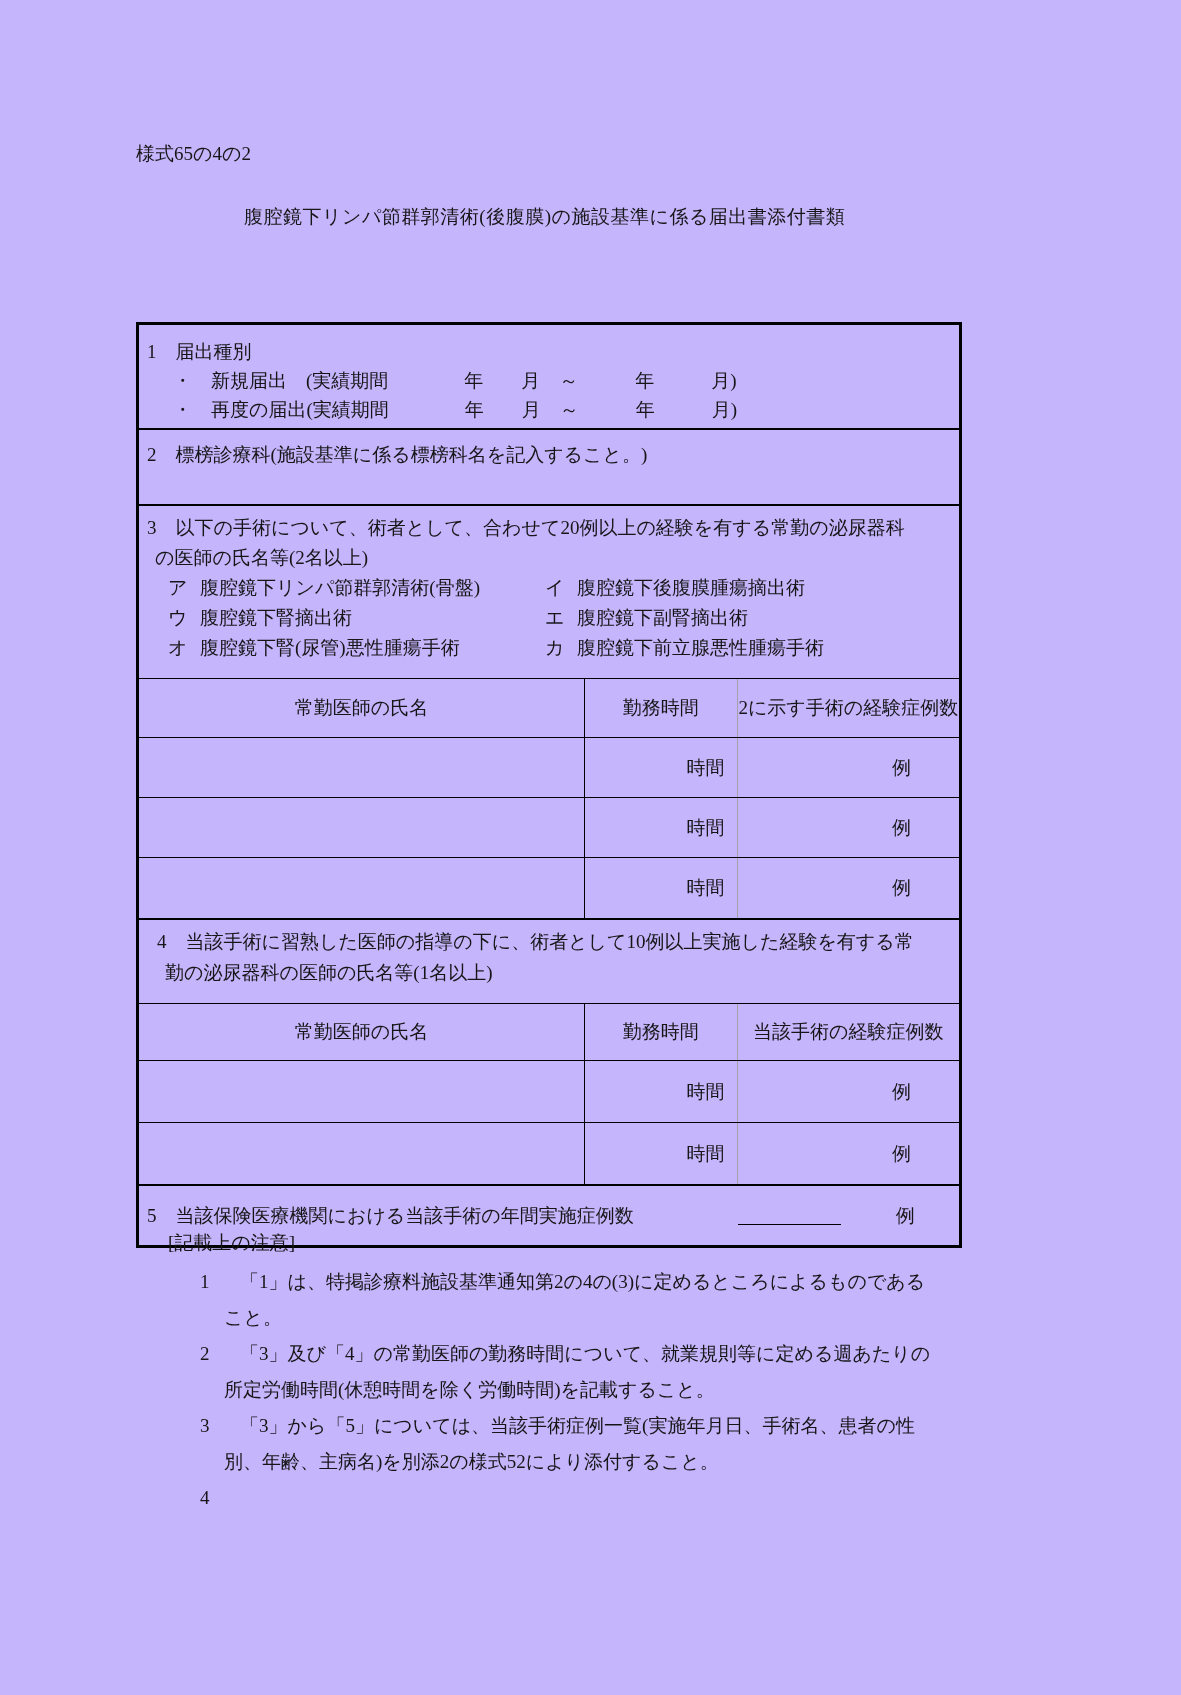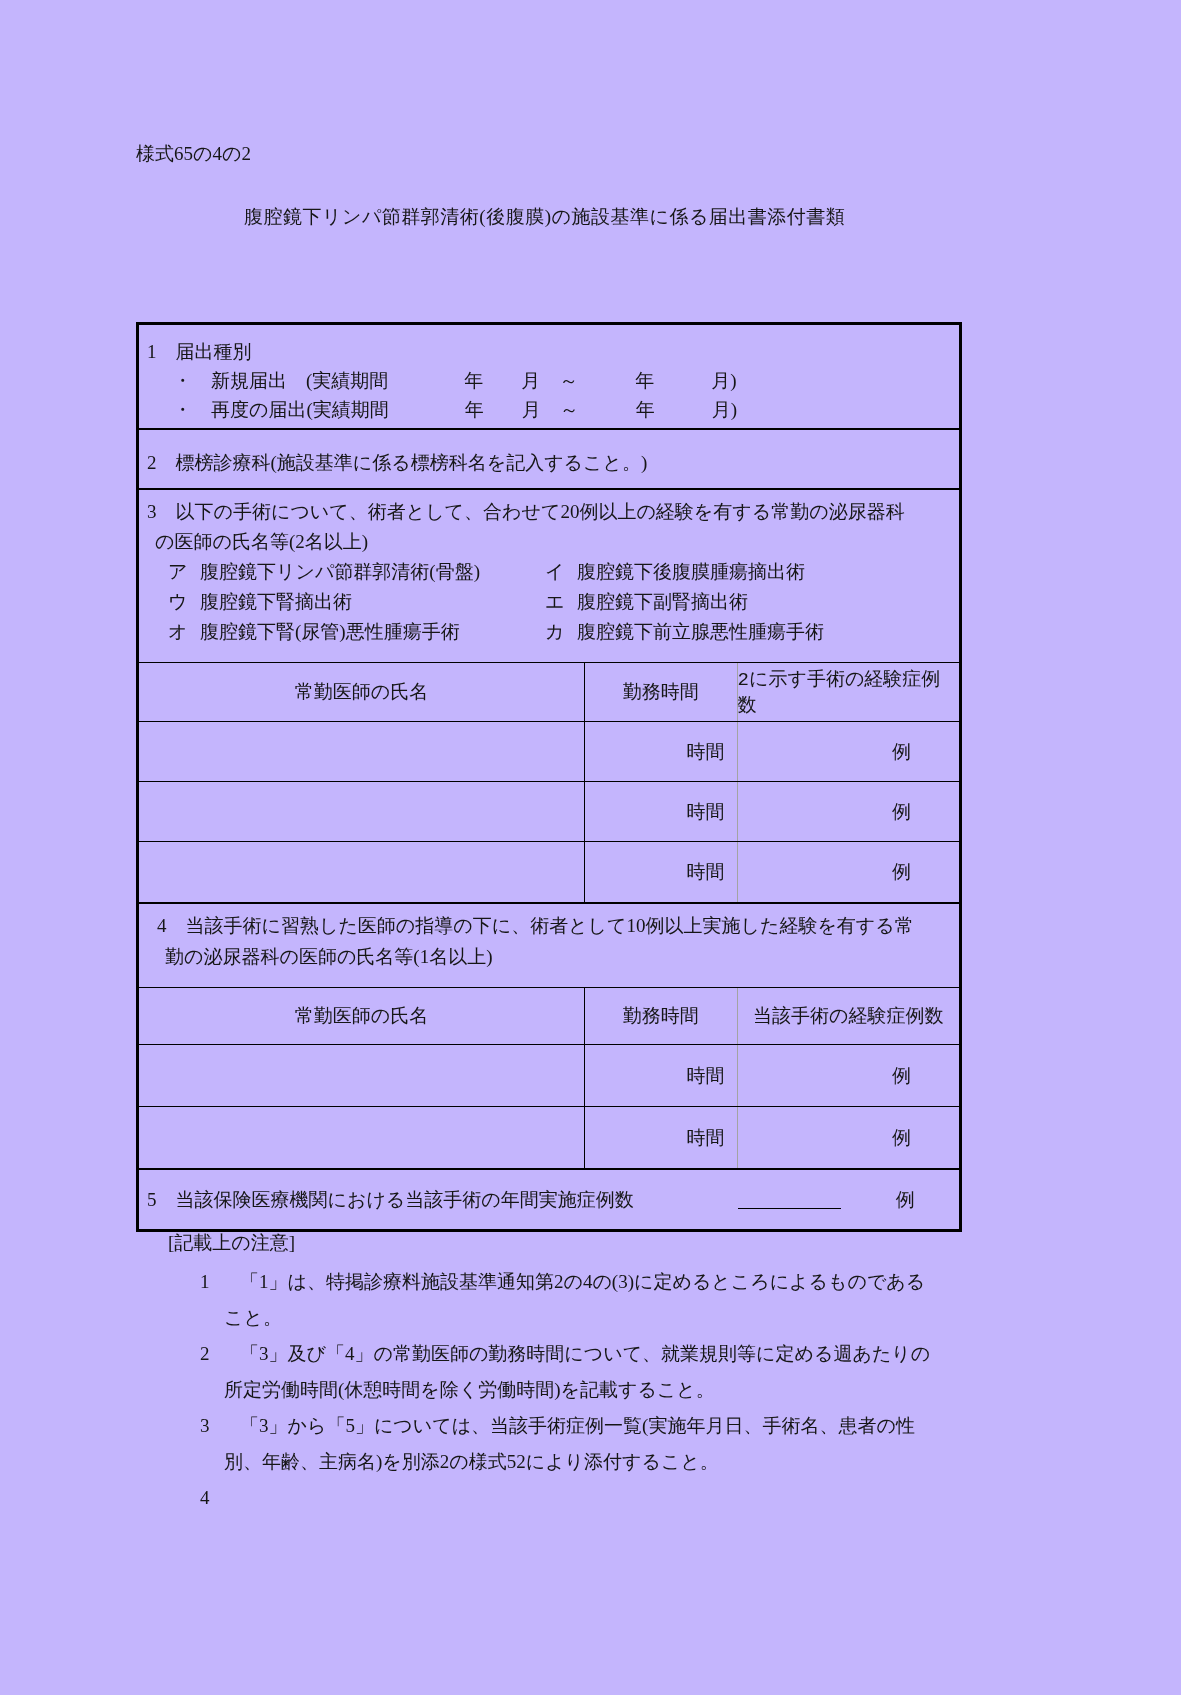--- a/index.html
+++ b/index.html
@@ -22,41 +22,41 @@
     position:absolute;left:136px;top:322px;width:826px;
     border:3px solid #000;box-sizing:border-box;background:transparent;
   }
   .sec{box-sizing:border-box;border-bottom:2px solid #000;padding-left:8px;padding-right:6px;}
   .sec:last-child{border-bottom:none;}
 
   .sec1{height:105px;padding-top:12px;}
   .sec1 .line{line-height:29px;}
   .sec1 .opt{padding-left:26px;}
 
-  .sec2{height:60px;padding-top:20px;}
+  .sec2{height:76px;padding-top:12px;}
   .sec2 .line{line-height:26px;}
 
   .sec3-text{height:165px;padding-top:7px;}
   .sec3-text .line{line-height:30px;}
   .cont-indent{padding-left:8px;}
   .proc-row{display:flex;line-height:30px;padding-left:21px;}
   .plabel{display:inline-block;width:32px;flex:0 0 32px;}
   .pname-left{display:inline-block;width:345px;flex:0 0 345px;}
 
   .sec4-text{height:77px;padding-top:6px;}
   .sec4-text .line{line-height:31px;}
 
   
   .sec-table{padding:0;height:auto;}
   .itable{border-top:1px solid #000;}
   .irow{display:flex;box-sizing:border-box;}
   .irow + .irow{border-top:1px solid #000;}
   .c1{width:54.4%;border-right:1px solid #000;box-sizing:border-box;display:flex;align-items:center;}
   .c2{width:18.6%;border-right:1px solid #a3a3a3;box-sizing:border-box;display:flex;align-items:center;}
-  .c3{flex:1;display:flex;align-items:center;font-family:Liberation Mono, monospace;}
+  .c3{flex:1;display:flex;align-items:center;}
   .ihead .c1,.ihead .c2,.ihead .c3{justify-content:center;}
   .idata .c2{justify-content:flex-end;padding-right:12px;}
   .idata .c3{justify-content:flex-end;padding-right:48px;}
   .t3 .ihead{height:58px;}
   .t3 .idata{height:60px;}
   .t3 .idata:last-child{height:61px;}
   .t4 .ihead{height:56px;}
   .t4 .idata{height:62px;}
 
   .sec5{height:59px;display:flex;align-items:center;}

